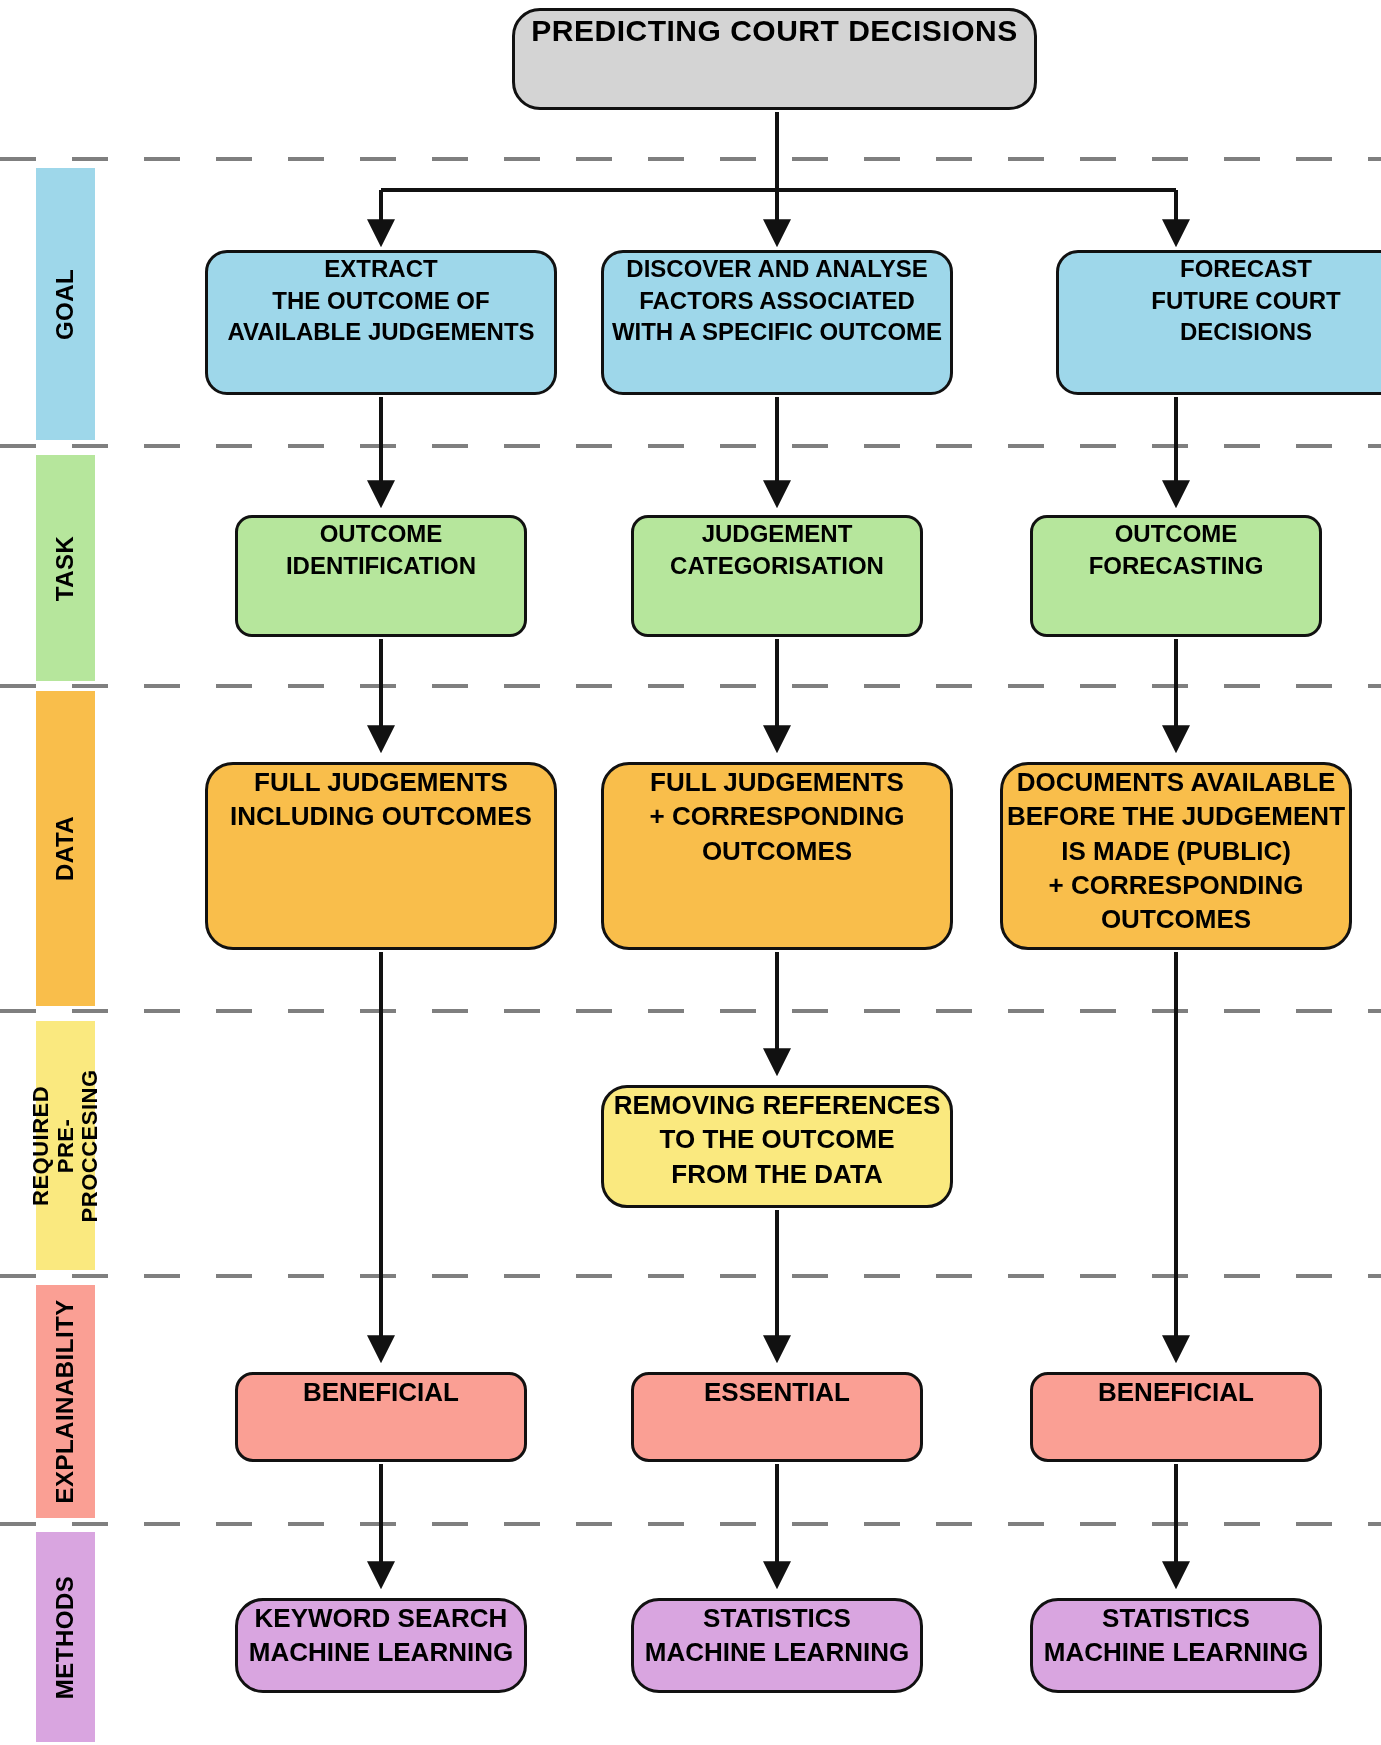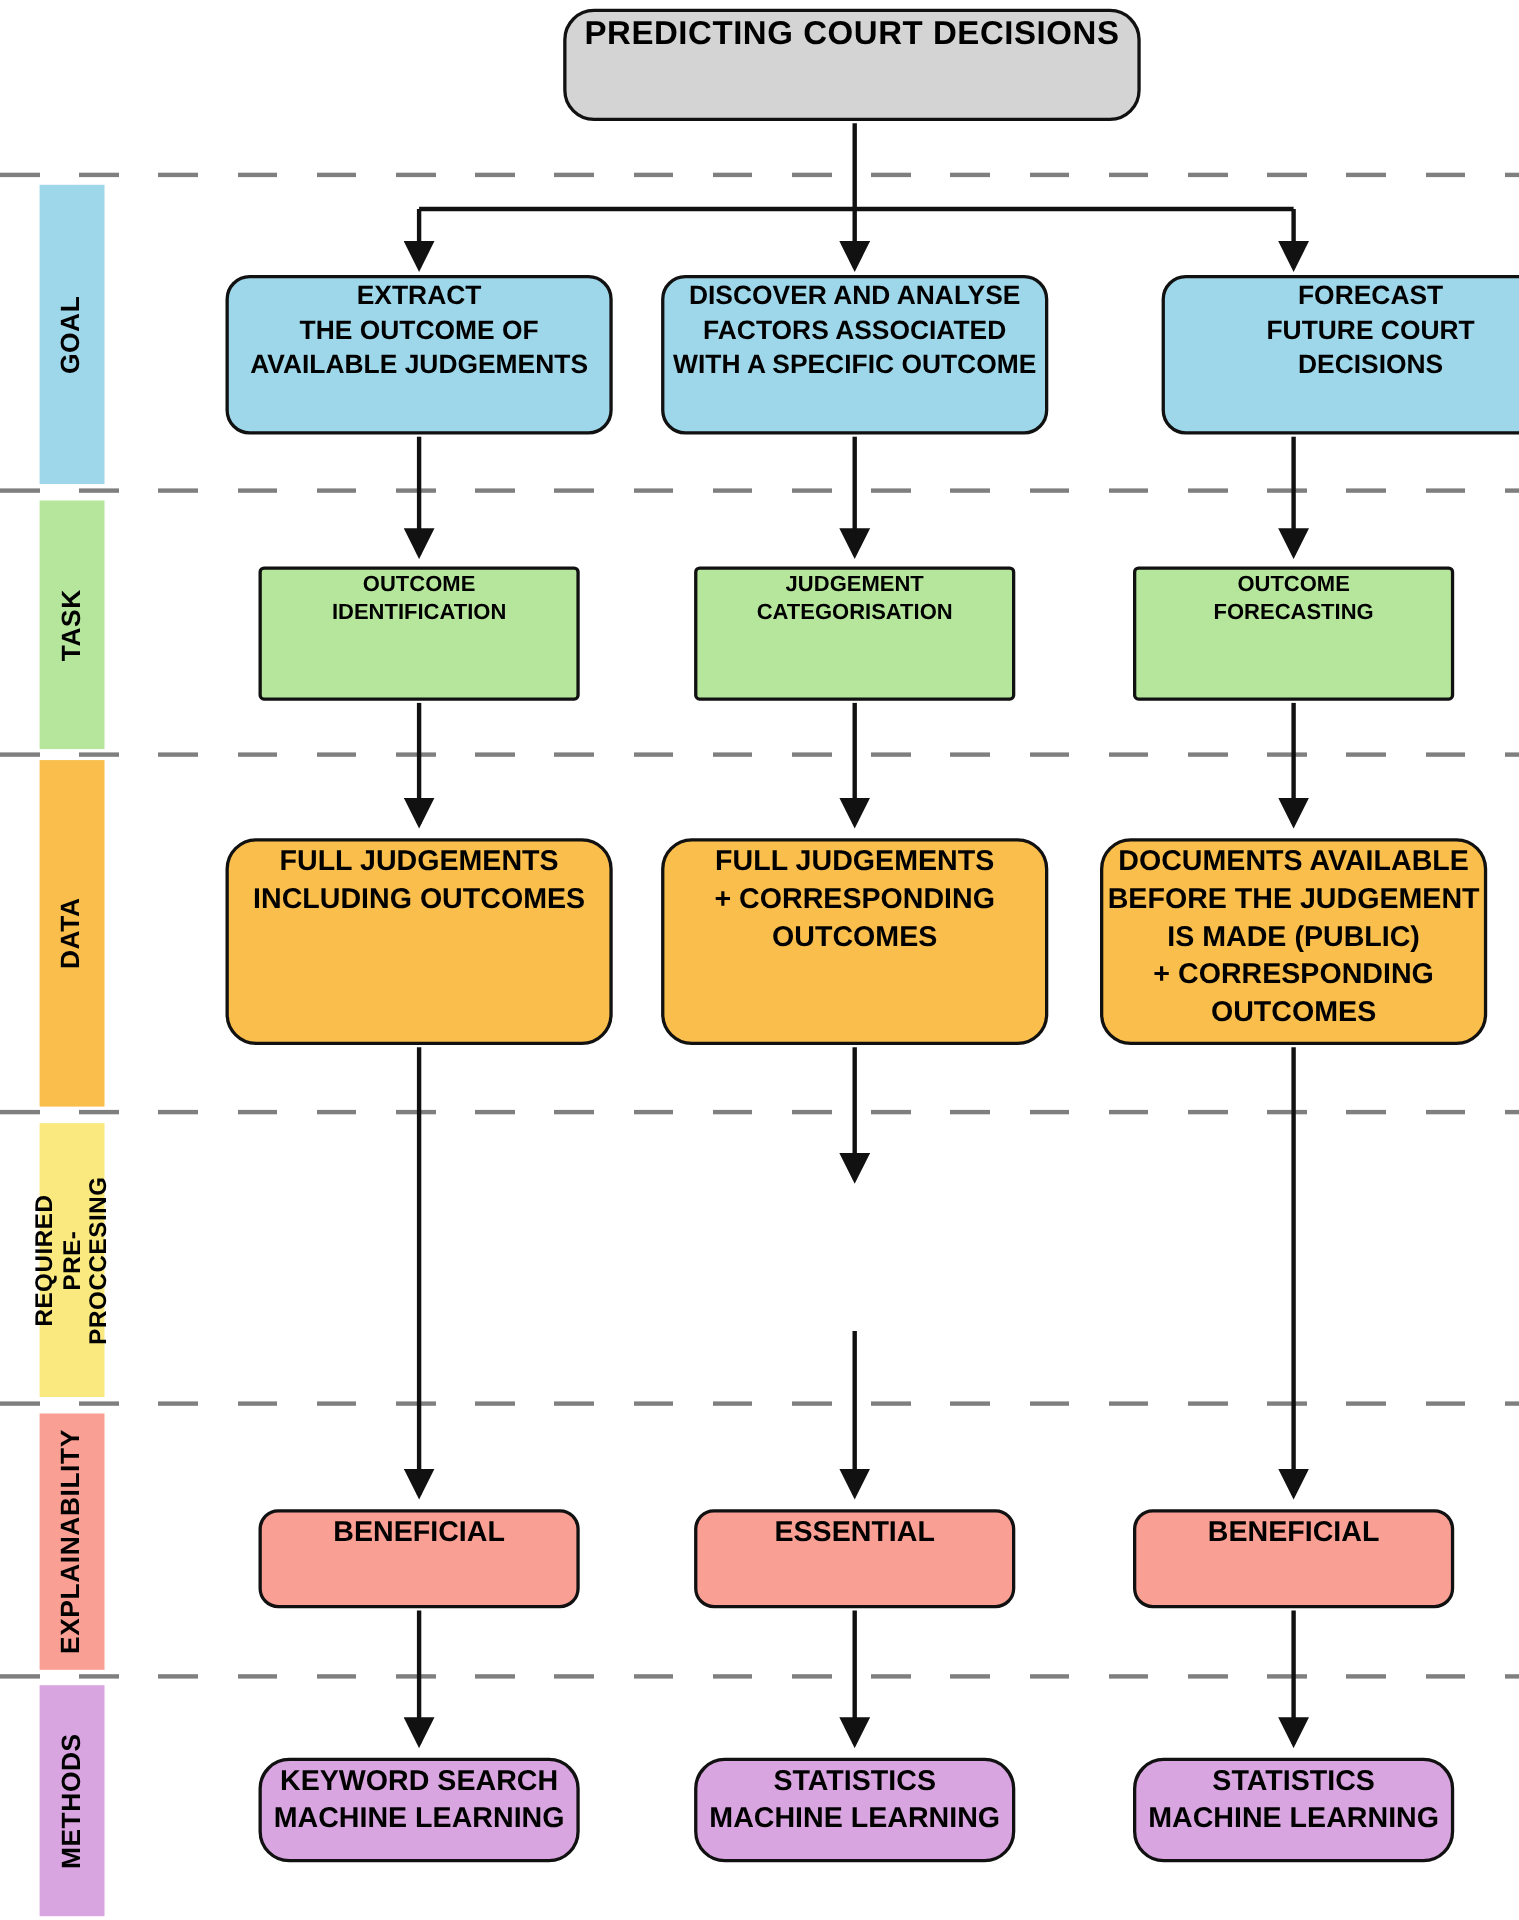--- a/index.html
+++ b/index.html
@@ -11,21 +11,21 @@
   .vbar{position:absolute;left:36px;width:59px;display:flex;align-items:center;justify-content:center;}
   .vbar span{transform:rotate(-90deg);white-space:pre-line;text-align:center;
              font-weight:700;font-size:24px;line-height:1.12;color:#000;letter-spacing:.5px;}
   .vbar.pre span{font-size:22px;}
   .box{position:absolute;display:flex;align-items:flex-start;justify-content:center;
        border:3.5px solid #111;color:#000;font-weight:700;text-align:center;
        box-sizing:border-box;}
   .box span{white-space:pre-line;line-height:1.32;}
   .titlebox{border-radius:28px;font-size:30px;letter-spacing:.5px;}
   .r-goal{border-radius:22px;font-size:24px;}
-  .r-task{border-radius:5px;font-size:20px;}
+  .r-task{border-radius:17px;font-size:24px;}
   .r-data{border-radius:28px;font-size:26px;}
   .r-pre{border-radius:26px;font-size:26px;}
   .r-exp{border-radius:18px;font-size:26px;}
   .r-met{border-radius:28px;font-size:26px;}
 </style>
 </head>
 <body>
 
 <div class="canvas">
 
@@ -132,20 +132,25 @@
 OUTCOMES</span>
   </div>
   <div class="box r-data" style="left: 1000px; top: 762px; width: 352px; height: 188px; background-color: rgb(249, 190, 75);">
     <span>DOCUMENTS AVAILABLE
 BEFORE THE JUDGEMENT
 IS MADE (PUBLIC)
 + CORRESPONDING
 OUTCOMES</span>
   </div>
 
+  <div class="box r-pre" style="left: 601px; top: 1085px; width: 352px; height: 123px; background-color: rgb(250, 233, 127);">
+    <span>REMOVING REFERENCES
+TO THE OUTCOME
+FROM THE DATA</span>
+  </div>
 
   <div class="box r-exp" style="left: 235px; top: 1372px; width: 292px; height: 90px; background-color: rgb(250, 159, 148);">
     <span>BENEFICIAL</span>
   </div>
   <div class="box r-exp" style="left: 631px; top: 1372px; width: 292px; height: 90px; background-color: rgb(250, 159, 148);">
     <span>ESSENTIAL</span>
   </div>
   <div class="box r-exp" style="left: 1030px; top: 1372px; width: 292px; height: 90px; background-color: rgb(250, 159, 148);">
     <span>BENEFICIAL</span>
   </div>

